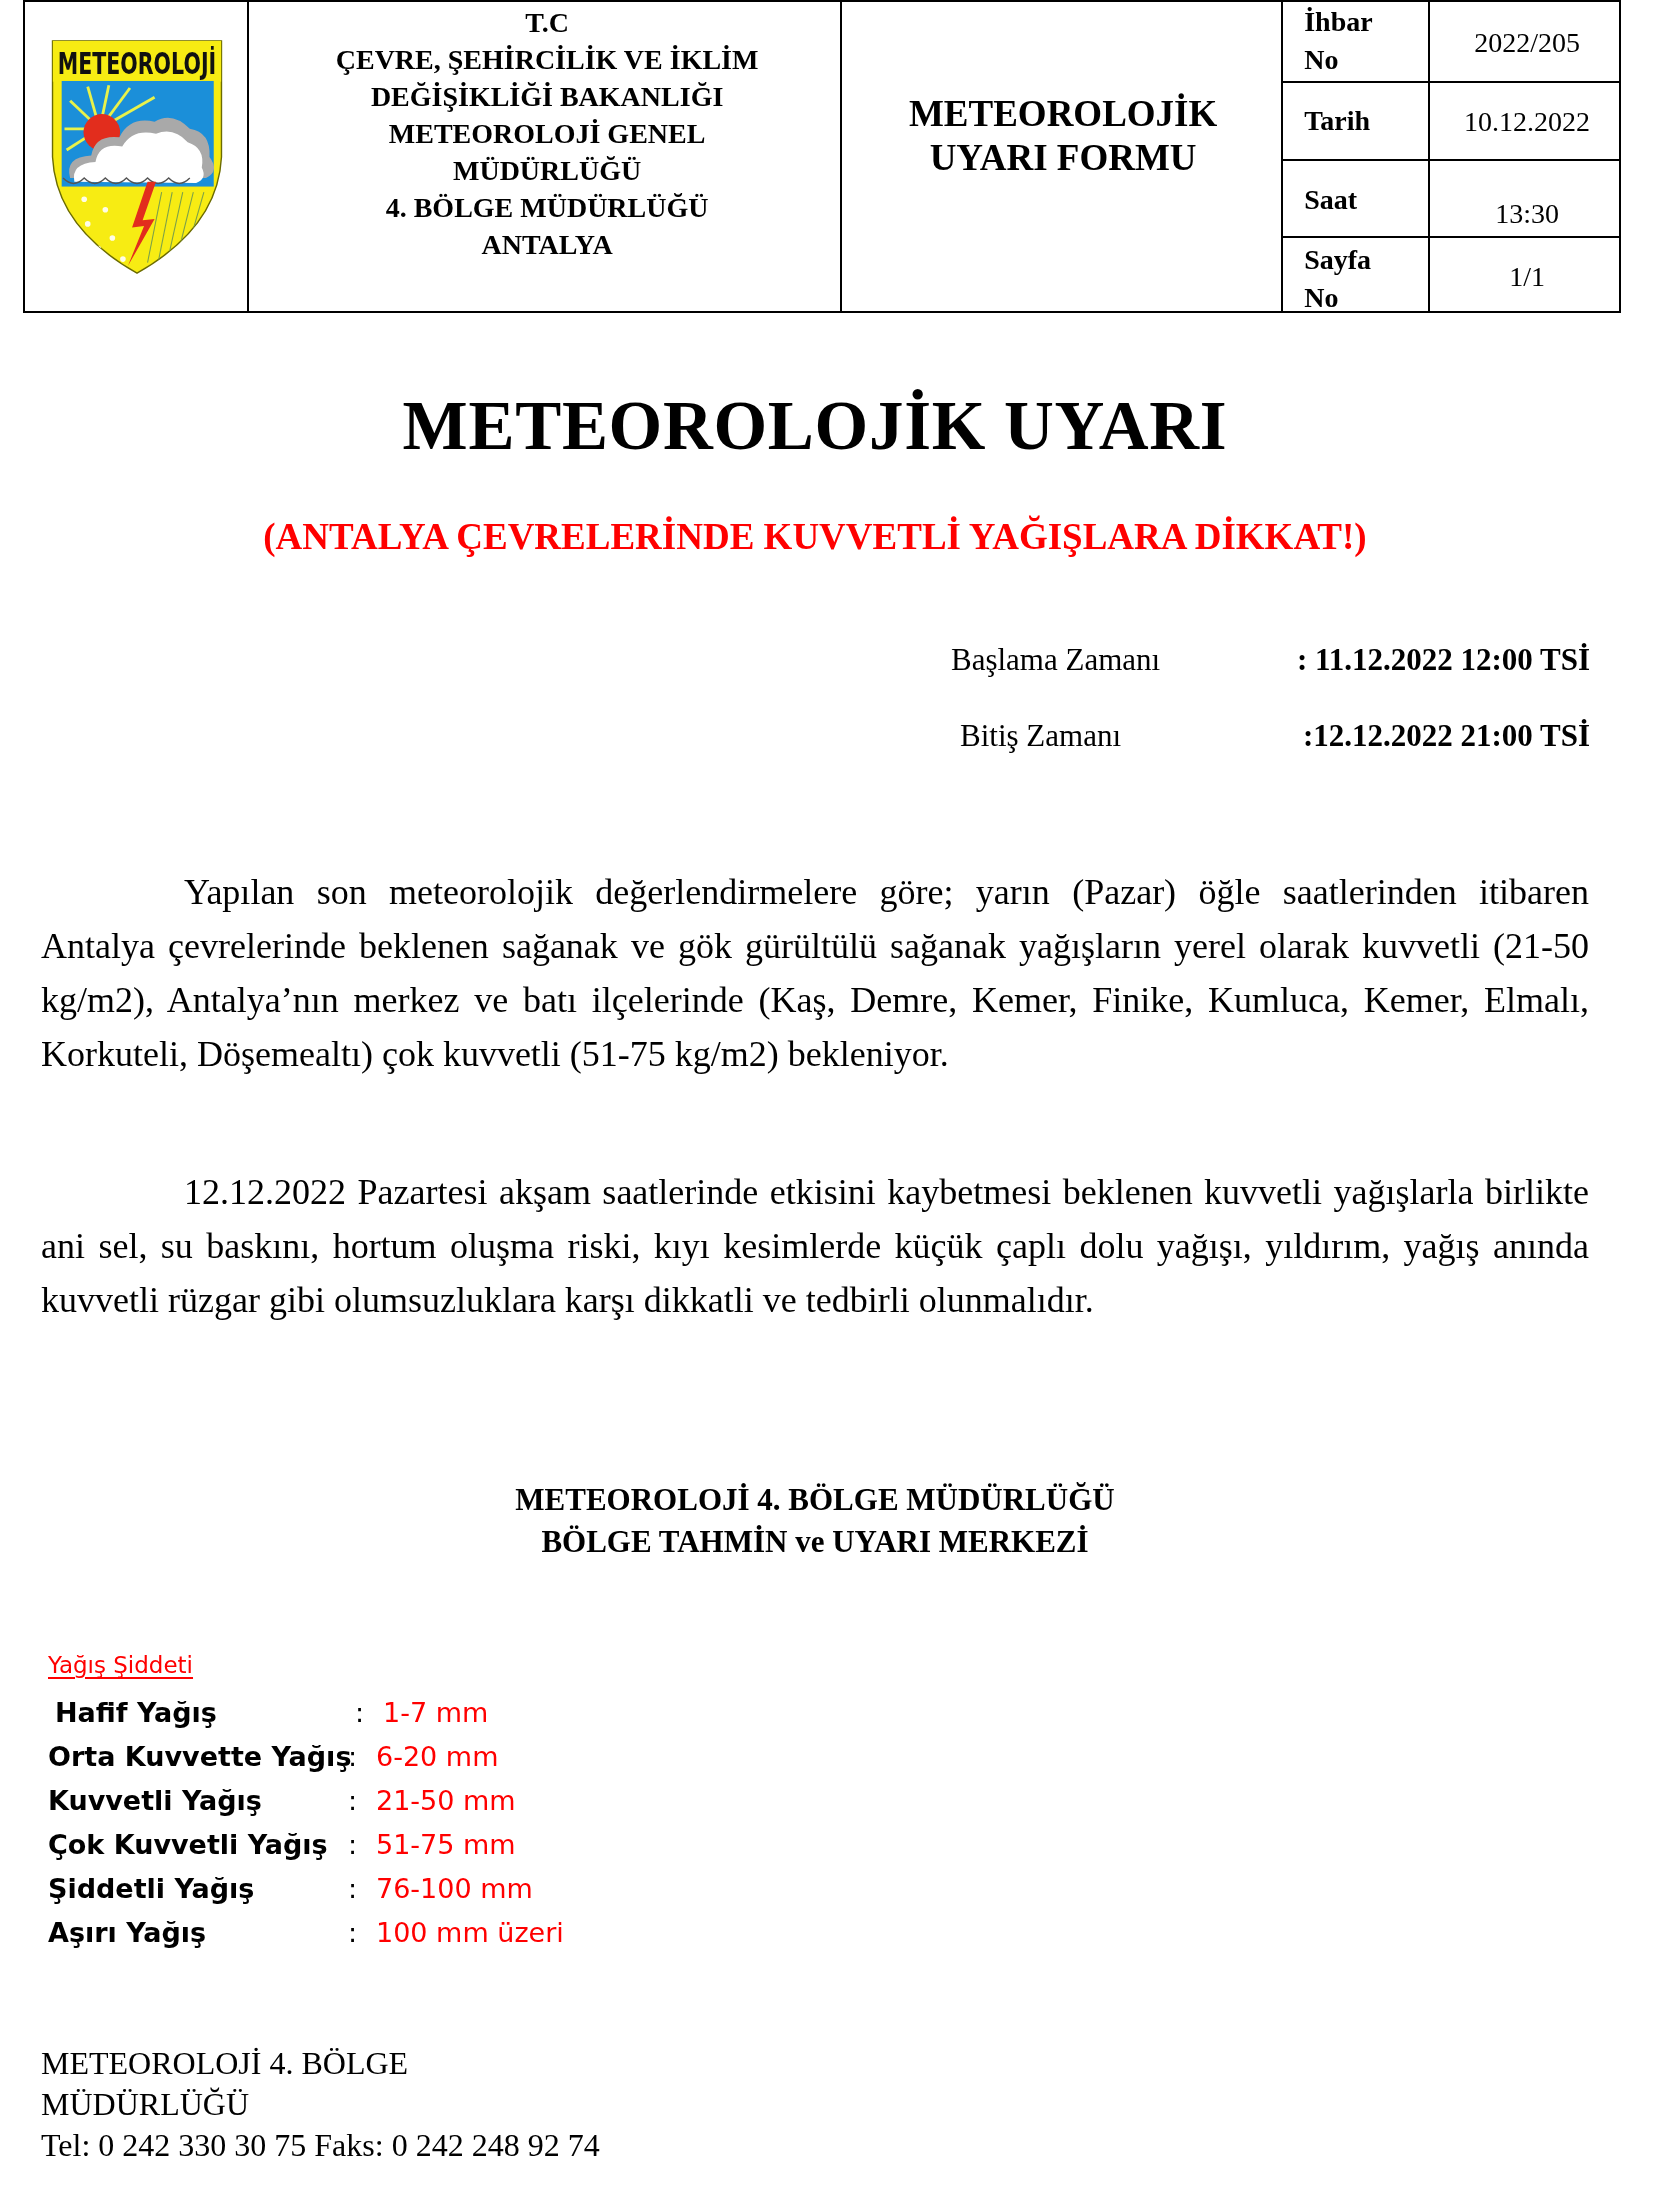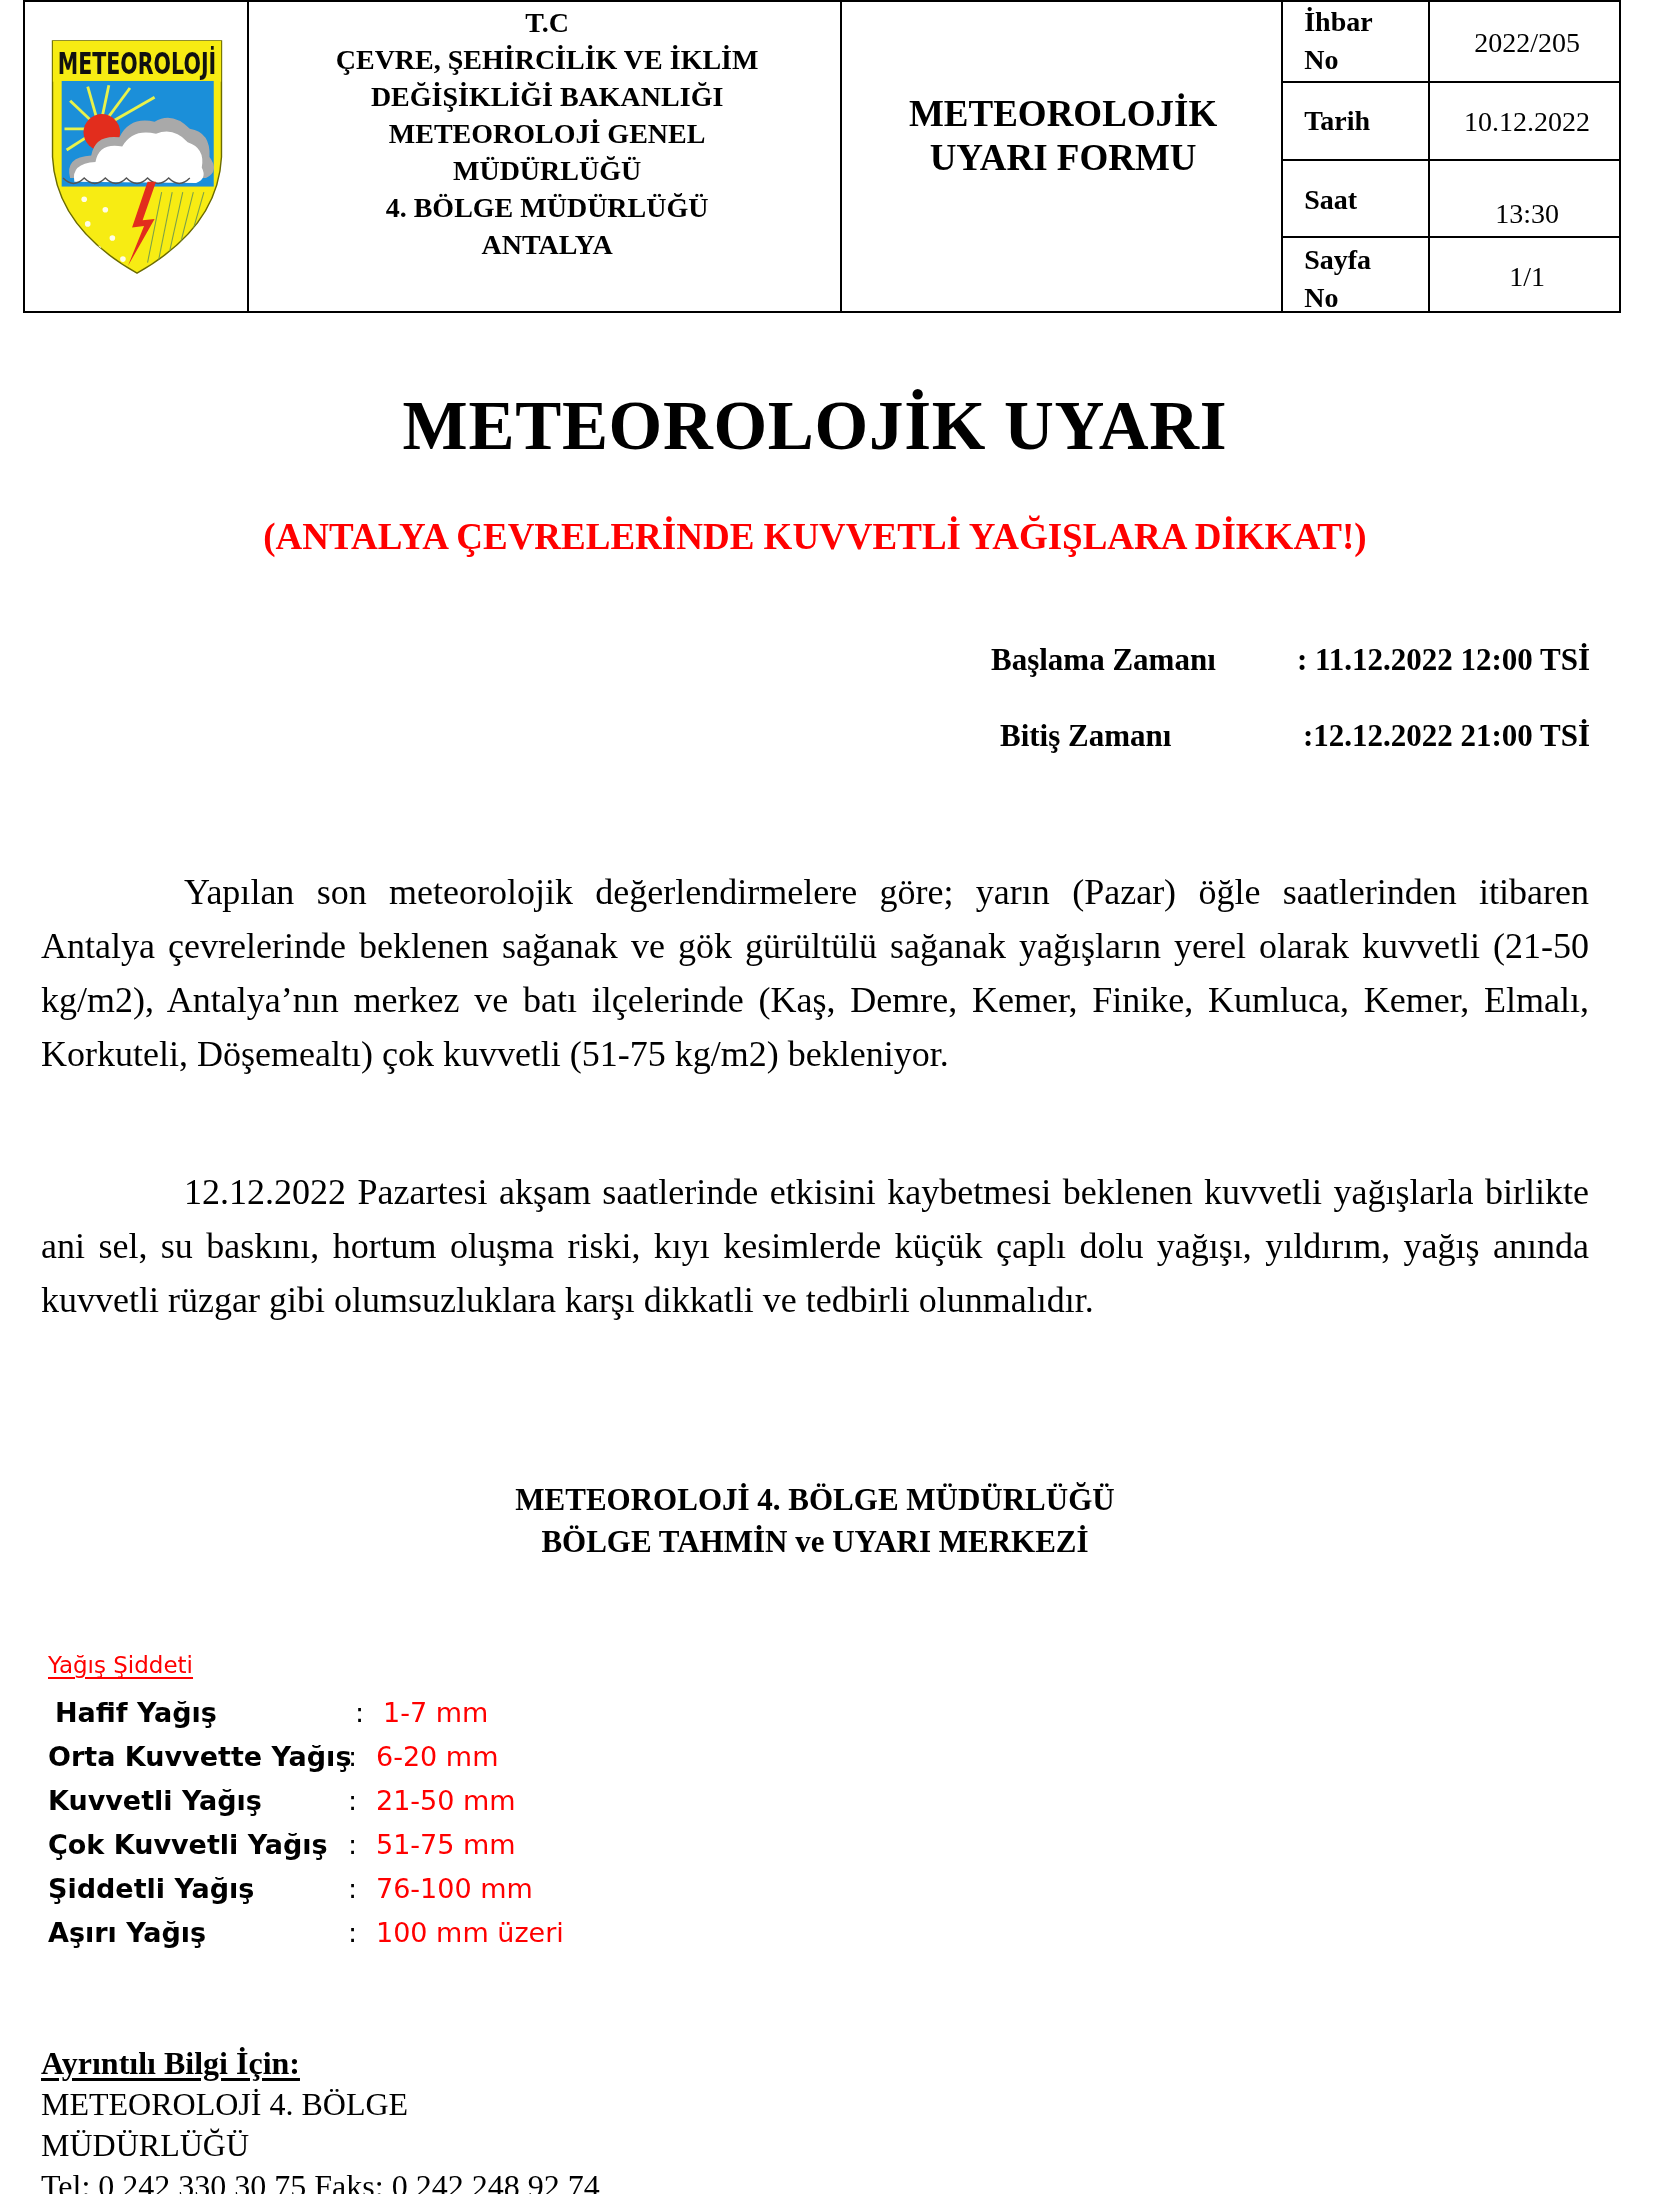--- a/index.html
+++ b/index.html
@@ -20,21 +20,21 @@
                 font-weight: bold; font-size: 37px; line-height: 44px; text-align: center; padding-bottom: 42px; box-sizing: border-box; }
   .meta-label { position: absolute; left: 1274px; width: 138px; font-weight: bold; font-size: 28px; line-height: 38px; padding-left: 5.6px; box-sizing: border-box; }
   .meta-value { position: absolute; left: 1407px; width: 191px; font-size: 28px; text-align: center; }
 
   
   #main-title { position: absolute; left: 0; width: 1630px; top: 387px; text-align: center;
                 font-weight: bold; font-size: 69px; letter-spacing: 0.7px; }
   #subtitle { position: absolute; left: 0; width: 1630px; top: 515px; text-align: center;
               font-weight: bold; font-size: 37px; color: #ff0000; }
 
-  .time-label { position: absolute; font-weight: bold; font-size: 31px; white-space: nowrap; margin-left: 40px; }
+  .time-label { position: absolute; font-weight: normal; font-size: 31px; white-space: nowrap; }
   .time-value { position: absolute; font-weight: bold; font-size: 31px; white-space: nowrap; text-align: right; right: 90px; }
 
   .para { position: absolute; left: 41px; width: 1548px; font-size: 36px; line-height: 54px;
           text-align: justify; text-indent: 143px; }
 
   .footer-center { position: absolute; left: 0; width: 1630px; text-align: center; font-weight: bold; font-size: 31px; }
 
   #severity { position: absolute; left: 48px; top: 1652px; font-family: "DejaVu Sans", sans-serif; }
   #sev-title { color: #ff0000; font-size: 23px; text-decoration: underline; text-underline-offset: 4.2px; }
   .sev-row { display: flex; align-items: flex-start; height: 44px; font-size: 27px; }
@@ -183,18 +183,17 @@
     <span class="sev-val">76-100 mm</span>
   </div>
   <div class="sev-row">
     <span class="sev-name">Aşırı Yağış</span>
     <span class="sev-colon">:</span>
     <span class="sev-val">100 mm üzeri</span>
   </div>
 </div>
 
 <div id="contact">
-  <div id="contact-title">Ayrıntılı Bilgi İçin:</div>
   <div>METEOROLOJİ 4. BÖLGE</div>
   <div>MÜDÜRLÜĞÜ</div>
   <div>Tel: 0 242 330 30 75 Faks: 0 242 248 92 74</div>
 </div>
 
 
 </body></html>

